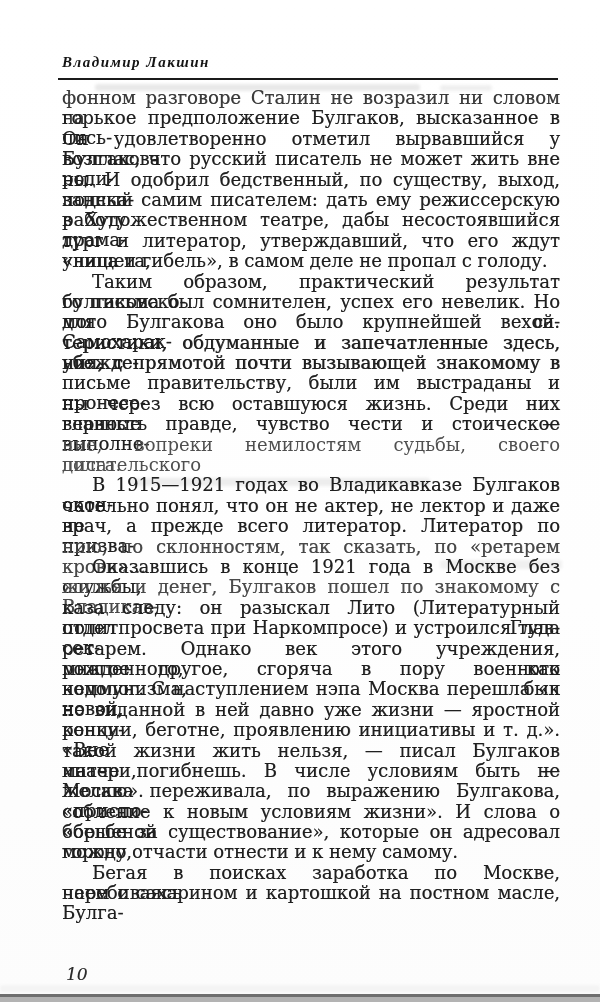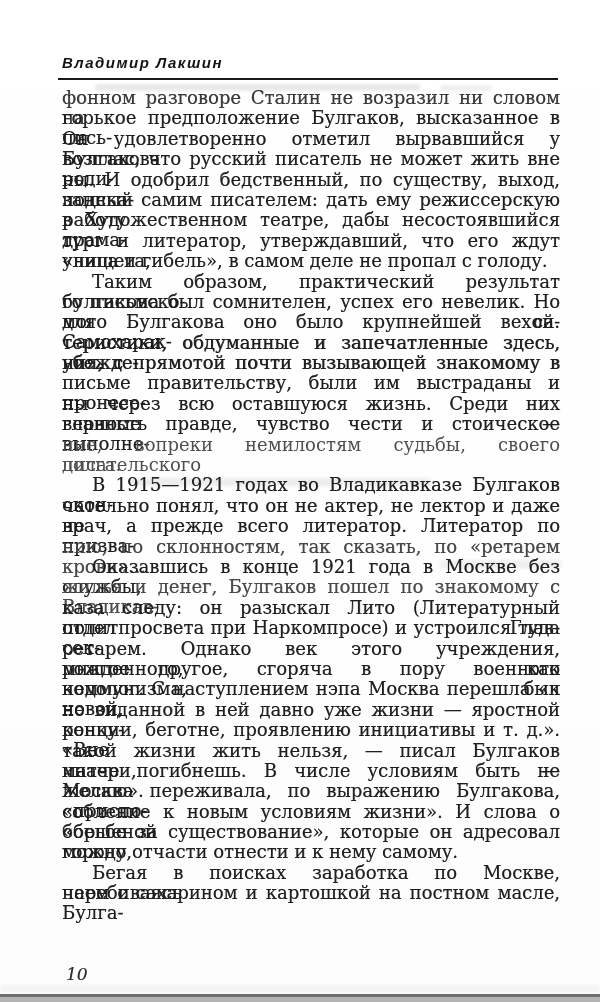--- a/index.html
+++ b/index.html
@@ -6,21 +6,21 @@
   .page{
     position:relative;
     width:600px;height:1002px;
     background:linear-gradient(180deg,#ffffff 0%,#fefefe 60%,#fcfcfc 100%);
     overflow:hidden;
     font-family:"DejaVu Serif","Liberation Serif",serif;
   }
   
   .author{
     position:absolute;left:62px;top:54px;
-    font-family:Liberation Sans, sans-serif;
+    font-family:Liberation Serif, serif;
     font-weight:bold;font-style:italic;
     font-size:15px;letter-spacing:1.5px;color:#141414;
     white-space:nowrap;
   }
   .header-rule{
     position:absolute;left:58px;top:78px;width:500px;height:2px;
     background:#1b1b1b;
   }
   
   .smudge{position:absolute;border-radius:3px;filter:blur(1.5px);}

